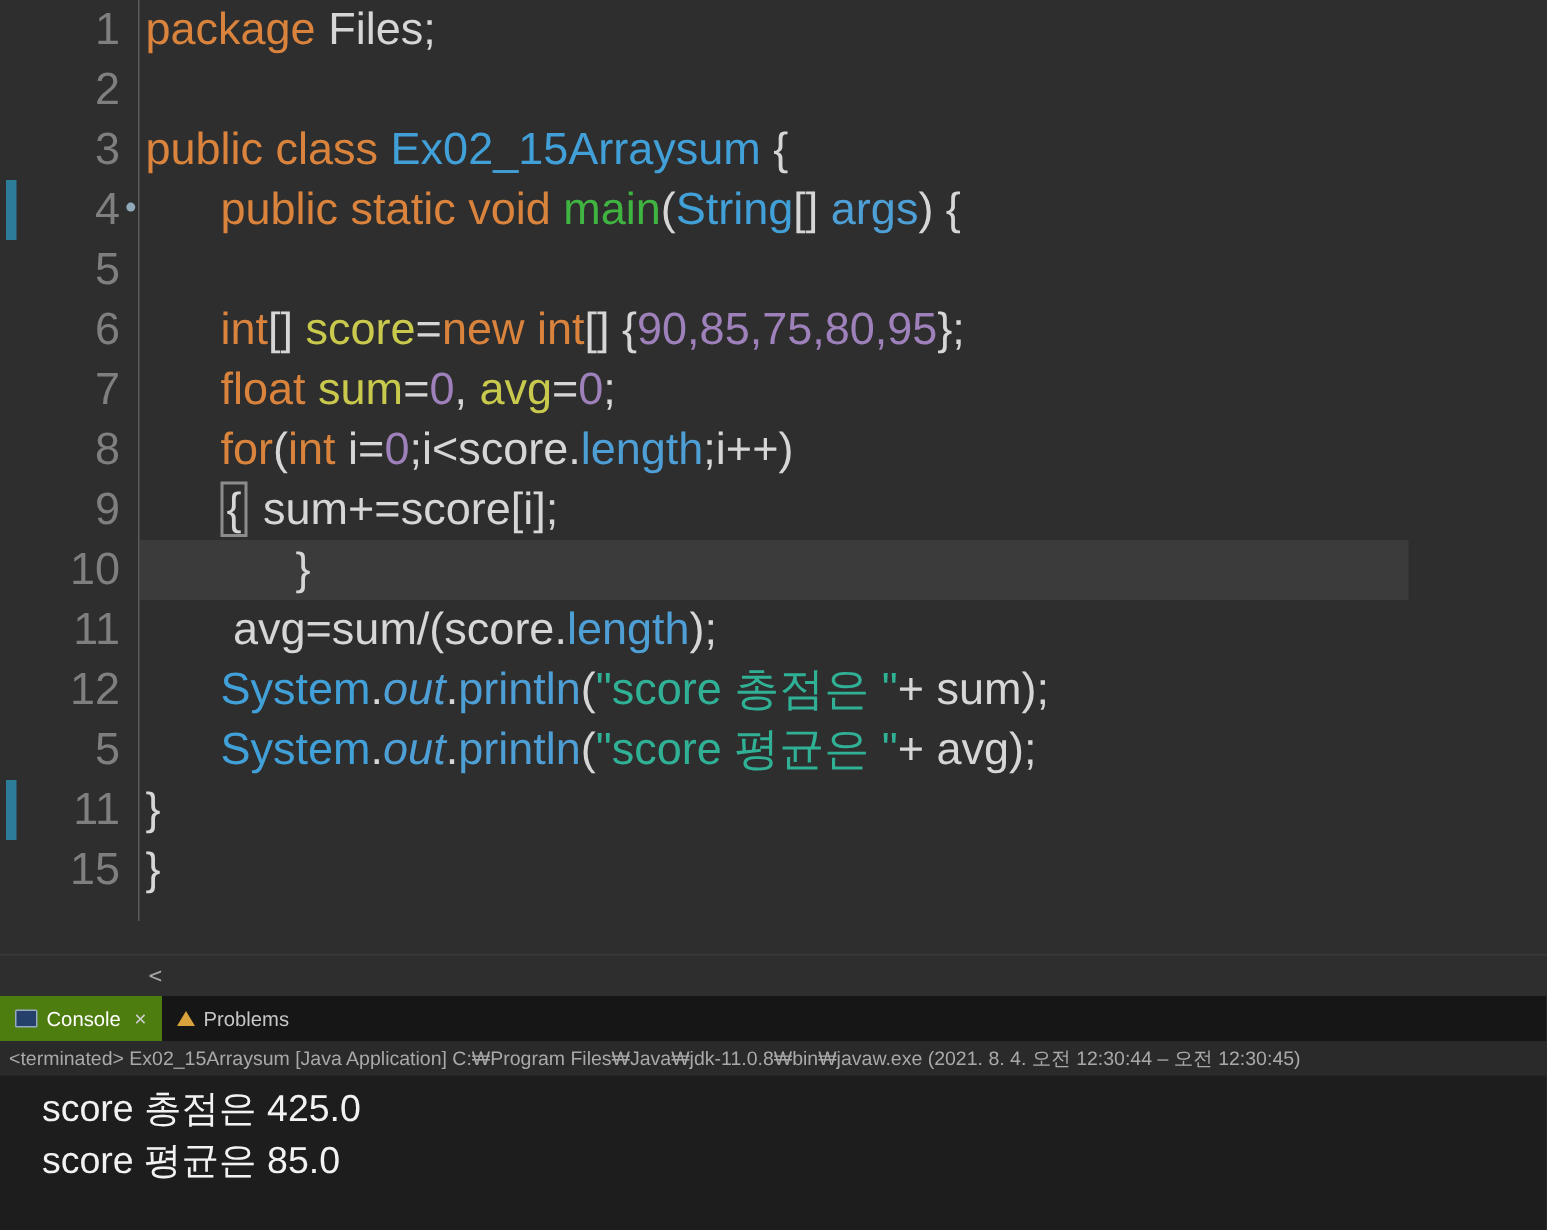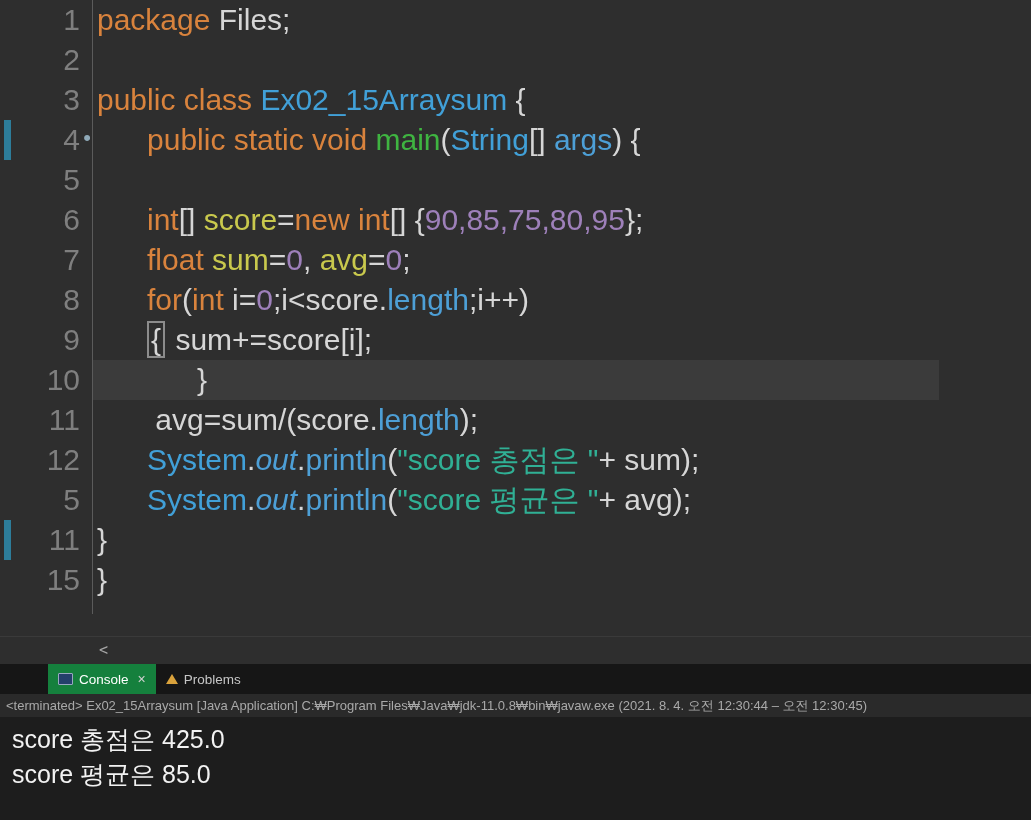--- a/index.html
+++ b/index.html
@@ -37,32 +37,32 @@
   .scroll-arrow{
     position:absolute;left:99px;top:4px;color:#a6a6a6;font-size:15px;
     font-family:"DejaVu Sans Mono",monospace;
   }
   
   .tabbar{
     height:30px;background:#161616;display:flex;align-items:stretch;
     font-size:13.5px;color:#c6c6c6;
   }
   .tab{display:flex;align-items:center;gap:6px;padding:0 10px;cursor:default;}
-  .tab.active{background:#15803d;color:#ffffff;margin-left:48px;}
+  .tab.active{background:#4d7c0f;color:#ffffff;}
   .close{margin-left:3px;color:#d0d0d0;font-size:14px;}
   .console-icon{width:13px;height:10px;border:1px solid #98a8c0;background:#24406b;border-radius:1px;display:inline-block;}
   .problems-icon{width:0;height:0;border-left:6px solid transparent;border-right:6px solid transparent;border-bottom:10px solid #d9a23c;display:inline-block;}
   .debug-shell-icon{width:12px;height:10px;background:#3e6cb0;border:1px solid #7fa3d6;border-radius:2px;display:inline-block;}
   .statusbar{
     height:23px;background:#2a2a2a;color:#a9a9a9;font-size:13px;
     line-height:23px;padding:0 6px;white-space:nowrap;overflow:hidden;
   }
   .console-output{
     height:103px;background:#1d1d1d;color:#f2f2f2;
-    font-size:25px;padding:5px 0 0 12px;box-sizing:border-box;
+    font-size:25px;padding:5px 0 0 28px;box-sizing:border-box;
   }
   .out-line{line-height:35px;white-space:pre;}
 </style>
 </head>
 <body>
 
 <div class="editor">
   <div>
       <div class="code-row">
         <div class="marker-cell"></div>

